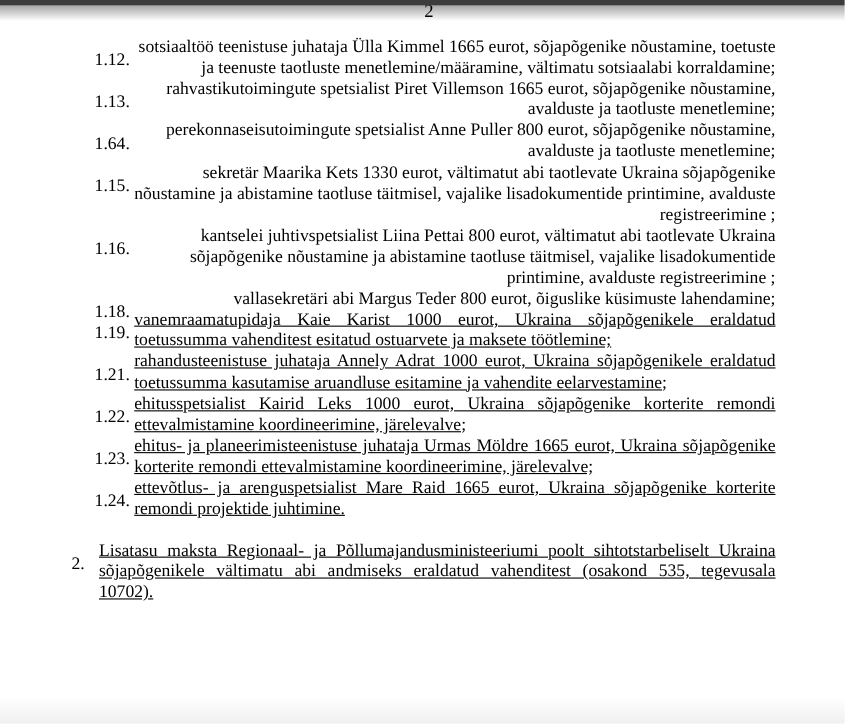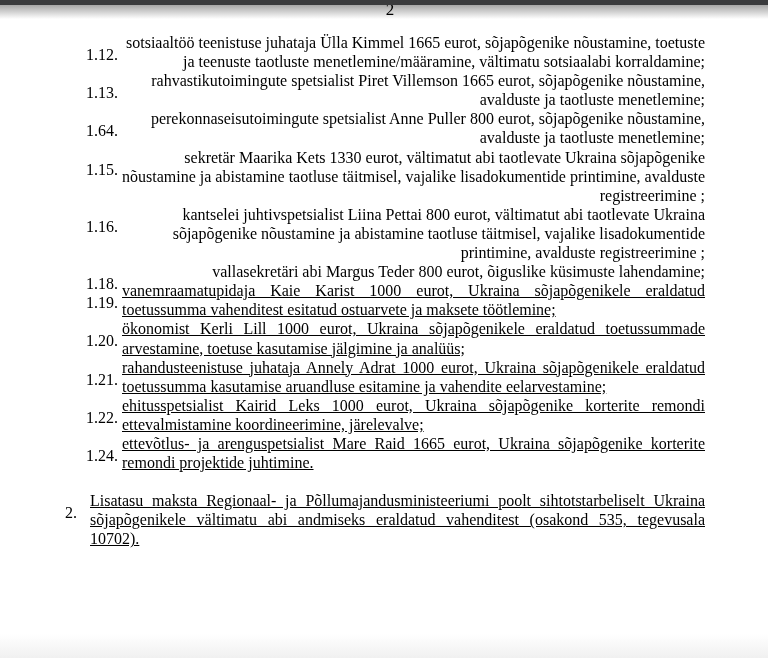--- a/index.html
+++ b/index.html
@@ -90,30 +90,30 @@
     </div>
     <div class="item">
       <span class="num">1.18.</span>
       <div class="txt">vallasekretäri abi Margus Teder 800 eurot, õiguslike küsimuste lahendamine;</div>
     </div>
     <div class="item justify">
       <span class="num">1.19.</span>
       <div class="txt">vanemraamatupidaja Kaie Karist 1000 eurot, Ukraina sõjapõgenikele eraldatud toetussumma vahenditest esitatud ostuarvete ja maksete töötlemine;</div>
     </div>
     <div class="item justify">
-      <span class="num">1.20.</span>
-      <div class="txt">ökonomist Kerli Lill 1000 eurot, Ukraina sõjapõgenikele eraldatud toetussummade arvestamine, toetuse kasutamise jälgimine ja analüüs;</div>
-    </div>
-    <div class="item justify">
       <span class="num">1.21.</span>
       <div class="txt">rahandusteenistuse juhataja Annely Adrat 1000 eurot, Ukraina sõjapõgenikele eraldatud toetussumma kasutamise aruandluse esitamine ja vahendite eelarvestamine;</div>
     </div>
     <div class="item justify">
       <span class="num">1.22.</span>
       <div class="txt">ehitusspetsialist Kairid Leks 1000 eurot, Ukraina sõjapõgenike korterite remondi ettevalmistamine koordineerimine, järelevalve;</div>
+    </div>
+    <div class="item justify">
+      <span class="num">1.23.</span>
+      <div class="txt">ehitus- ja planeerimisteenistuse juhataja Urmas Möldre 1665 eurot, Ukraina sõjapõgenike korterite remondi ettevalmistamine koordineerimine, järelevalve;</div>
     </div>
     <div class="item justify">
       <span class="num">1.24.</span>
       <div class="txt">ettevõtlus- ja arenguspetsialist Mare Raid 1665 eurot, Ukraina sõjapõgenike korterite remondi projektide juhtimine.</div>
     </div>
 
     <div class="item main justify">
       <span class="num">2.</span>
       <div class="txt">Lisatasu maksta Regionaal- ja Põllumajandusministeeriumi poolt sihtotstarbeliselt Ukraina sõjapõgenikele vältimatu abi andmiseks eraldatud vahenditest (osakond 535, tegevusala 10702).</div>
     </div>

